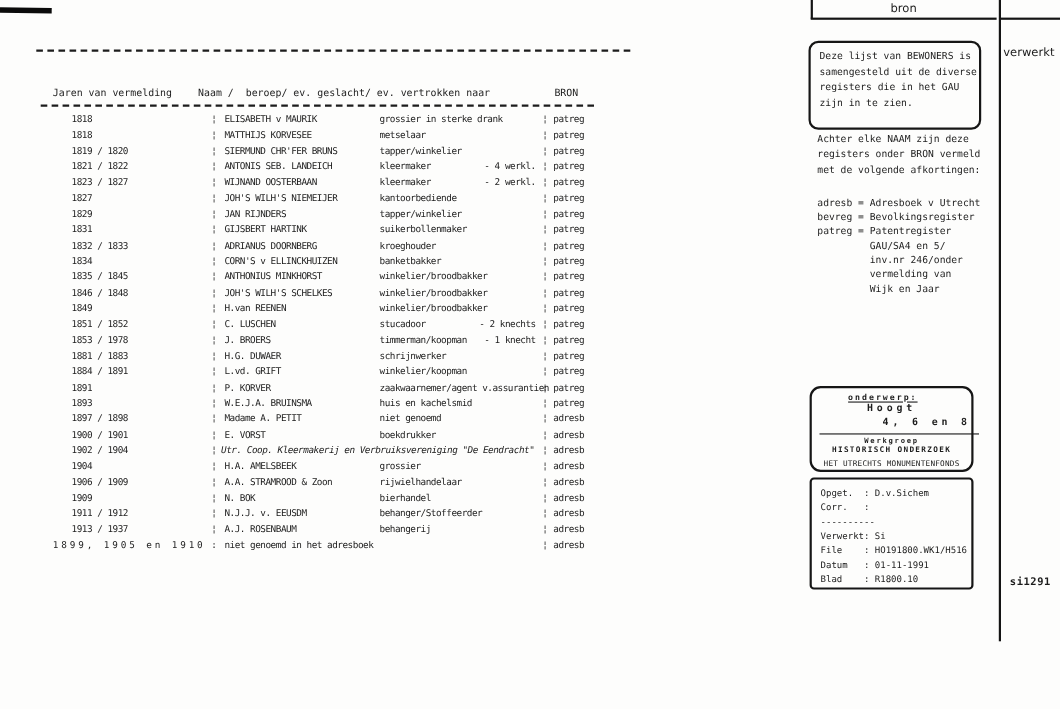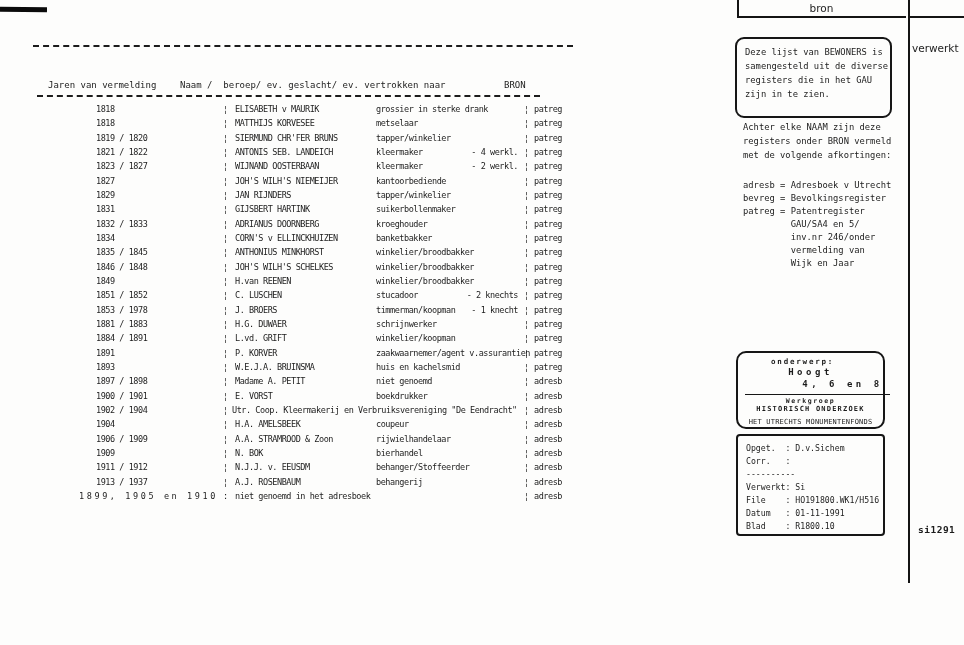--- a/index.html
+++ b/index.html
@@ -14,27 +14,27 @@
               letter-spacing:.4px;white-space:pre;}
   .title-dashes{position:absolute;left:33px;top:45px;width:540px;border-top:2.5px dashed #1c1c1c;}
 
   
   .tbl-head span{position:absolute;top:80px;font-size:9px;white-space:pre;}
   .h-years{left:48px;} .h-name{left:180px;} .h-bron{left:504px;}
   .head-dashes{position:absolute;left:37px;top:95px;width:503px;border-top:2px dashed #1c1c1c;}
 
   
   .rows{position:absolute;left:0;top:103px;width:620px;}
-  .row{position:relative;height:14.33px;font-size:8.5px;letter-spacing:-.45px;white-space:pre;margin-left:31px;}
+  .row{position:relative;height:14.33px;font-size:8.5px;letter-spacing:-.45px;white-space:pre;}
   .row span{position:absolute;top:1px;}
   .c-years{left:65px;}
   .row.full .c-years{left:48px;letter-spacing:2.6px;}
   .c-sep1{left:192px;}
   .c-name{left:204px;}
-  .row.wide .c-name{left:201px;}
+  .row.wide .c-name{left:201px;font-style:italic;}
   .c-occ{left:345px;}
   .c-extra{left:411px;width:76px;text-align:right;}
   .c-sep2{left:493px;}
   .c-bron{left:503px;}
 
   
   .vline-long{position:absolute;left:908px;top:0;width:2px;height:583px;background:#141414;}
   .vline-bron{position:absolute;left:737px;top:0;width:2px;height:17px;background:#141414;}
   .hline-bron{position:absolute;left:737px;top:16px;width:169px;height:2px;background:#141414;}
   .hline-verw{position:absolute;left:909px;top:16px;width:55px;height:2px;background:#141414;}
@@ -46,21 +46,21 @@
   .note1{position:absolute;left:735px;top:37px;width:157px;height:81px;border:2px solid #161616;
          border-radius:9px;box-sizing:border-box;padding:6px 0 0 8px;
          font-size:8.8px;line-height:14px;white-space:pre;}
   .note2{position:absolute;left:743px;top:121px;font-size:8.8px;line-height:13.8px;white-space:pre;}
   .abbrev{position:absolute;left:743px;top:179px;font-size:8.8px;line-height:13px;white-space:pre;}
 
   .ond-box{position:absolute;left:736px;top:351px;width:149px;height:78px;
            border:2.5px solid #161616;border-radius:10px;box-sizing:border-box;}
   .ond-box div{position:absolute;width:100%;text-align:center;}
   .ond-label{left:9px !important;width:auto !important;top:4px;font-size:7.5px;font-weight:bold;
-             letter-spacing:1.8px;text-align:left;position:absolute;padding-left:24px;}
+             letter-spacing:1.8px;text-decoration:underline;text-align:left;position:absolute;padding-left:24px;}
   .ond-l1{top:14px;font-size:9px;font-weight:bold;letter-spacing:3.5px;}
   .ond-l2{top:26px;font-size:9px;font-weight:bold;letter-spacing:3.5px;margin-left:32px;}
   .ond-rule{position:absolute;left:7px;top:41px;width:130px;border-top:1.5px solid #161616;}
   .ond-wg{top:44px;font-size:6.5px;font-weight:bold;letter-spacing:1.6px;}
   .ond-wg2{top:52px;font-size:7px;font-weight:bold;letter-spacing:1.2px;}
   .ond-org{top:65px;font-size:7px;letter-spacing:.2px;}
 
   .adm-box{position:absolute;left:736px;top:434px;width:149px;height:102px;
            border:2.5px solid #161616;border-radius:4px;box-sizing:border-box;
            padding:6px 0 0 8px;font-size:8.2px;line-height:13px;white-space:pre;}
@@ -98,21 +98,21 @@
       <div class="row"><span class="c-years">1849</span><span class="c-sep1">¦</span><span class="c-name">H.van REENEN</span><span class="c-occ">winkelier/broodbakker</span><span class="c-sep2">¦</span><span class="c-bron">patreg</span></div>
       <div class="row"><span class="c-years">1851 / 1852</span><span class="c-sep1">¦</span><span class="c-name">C. LUSCHEN</span><span class="c-occ">stucadoor</span><span class="c-extra">- 2 knechts</span><span class="c-sep2">¦</span><span class="c-bron">patreg</span></div>
       <div class="row"><span class="c-years">1853 / 1978</span><span class="c-sep1">¦</span><span class="c-name">J. BROERS</span><span class="c-occ">timmerman/koopman</span><span class="c-extra">- 1 knecht</span><span class="c-sep2">¦</span><span class="c-bron">patreg</span></div>
       <div class="row"><span class="c-years">1881 / 1883</span><span class="c-sep1">¦</span><span class="c-name">H.G. DUWAER</span><span class="c-occ">schrijnwerker</span><span class="c-sep2">¦</span><span class="c-bron">patreg</span></div>
       <div class="row"><span class="c-years">1884 / 1891</span><span class="c-sep1">¦</span><span class="c-name">L.vd. GRIFT</span><span class="c-occ">winkelier/koopman</span><span class="c-sep2">¦</span><span class="c-bron">patreg</span></div>
       <div class="row"><span class="c-years">1891</span><span class="c-sep1">¦</span><span class="c-name">P. KORVER</span><span class="c-occ">zaakwaarnemer/agent v.assurantien</span><span class="c-sep2">¦</span><span class="c-bron">patreg</span></div>
       <div class="row"><span class="c-years">1893</span><span class="c-sep1">¦</span><span class="c-name">W.E.J.A. BRUINSMA</span><span class="c-occ">huis en kachelsmid</span><span class="c-sep2">¦</span><span class="c-bron">patreg</span></div>
       <div class="row"><span class="c-years">1897 / 1898</span><span class="c-sep1">¦</span><span class="c-name">Madame A. PETIT</span><span class="c-occ">niet genoemd</span><span class="c-sep2">¦</span><span class="c-bron">adresb</span></div>
       <div class="row"><span class="c-years">1900 / 1901</span><span class="c-sep1">¦</span><span class="c-name">E. VORST</span><span class="c-occ">boekdrukker</span><span class="c-sep2">¦</span><span class="c-bron">adresb</span></div>
       <div class="row wide"><span class="c-years">1902 / 1904</span><span class="c-sep1">¦</span><span class="c-name">Utr. Coop. Kleermakerij en Verbruiksvereniging "De Eendracht"</span><span class="c-sep2">¦</span><span class="c-bron">adresb</span></div>
-      <div class="row"><span class="c-years">1904</span><span class="c-sep1">¦</span><span class="c-name">H.A. AMELSBEEK</span><span class="c-occ">coupeur</span><span class="c-sep2">¦</span><span class="c-bron">adresb</span></div>
+      <div class="row"><span class="c-years">1904</span><span class="c-sep1">¦</span><span class="c-name">H.A. AMELSBEEK</span><span class="c-occ">grossier</span><span class="c-sep2">¦</span><span class="c-bron">adresb</span></div>
       <div class="row"><span class="c-years">1906 / 1909</span><span class="c-sep1">¦</span><span class="c-name">A.A. STRAMROOD &amp; Zoon</span><span class="c-occ">rijwielhandelaar</span><span class="c-sep2">¦</span><span class="c-bron">adresb</span></div>
       <div class="row"><span class="c-years">1909</span><span class="c-sep1">¦</span><span class="c-name">N. BOK</span><span class="c-occ">bierhandel</span><span class="c-sep2">¦</span><span class="c-bron">adresb</span></div>
       <div class="row"><span class="c-years">1911 / 1912</span><span class="c-sep1">¦</span><span class="c-name">N.J.J. v. EEUSDM</span><span class="c-occ">behanger/Stoffeerder</span><span class="c-sep2">¦</span><span class="c-bron">adresb</span></div>
       <div class="row"><span class="c-years">1913 / 1937</span><span class="c-sep1">¦</span><span class="c-name">A.J. ROSENBAUM</span><span class="c-occ">behangerij</span><span class="c-sep2">¦</span><span class="c-bron">adresb</span></div>
       <div class="row full"><span class="c-years">1899, 1905 en 1910</span><span class="c-sep1">:</span><span class="c-name">niet genoemd in het adresboek</span><span class="c-sep2">¦</span><span class="c-bron">adresb</span></div>
     </div>
 
   <div class="vline-bron"></div>
   <div class="bron-header">bron</div>
   <div class="hline-bron"></div>

